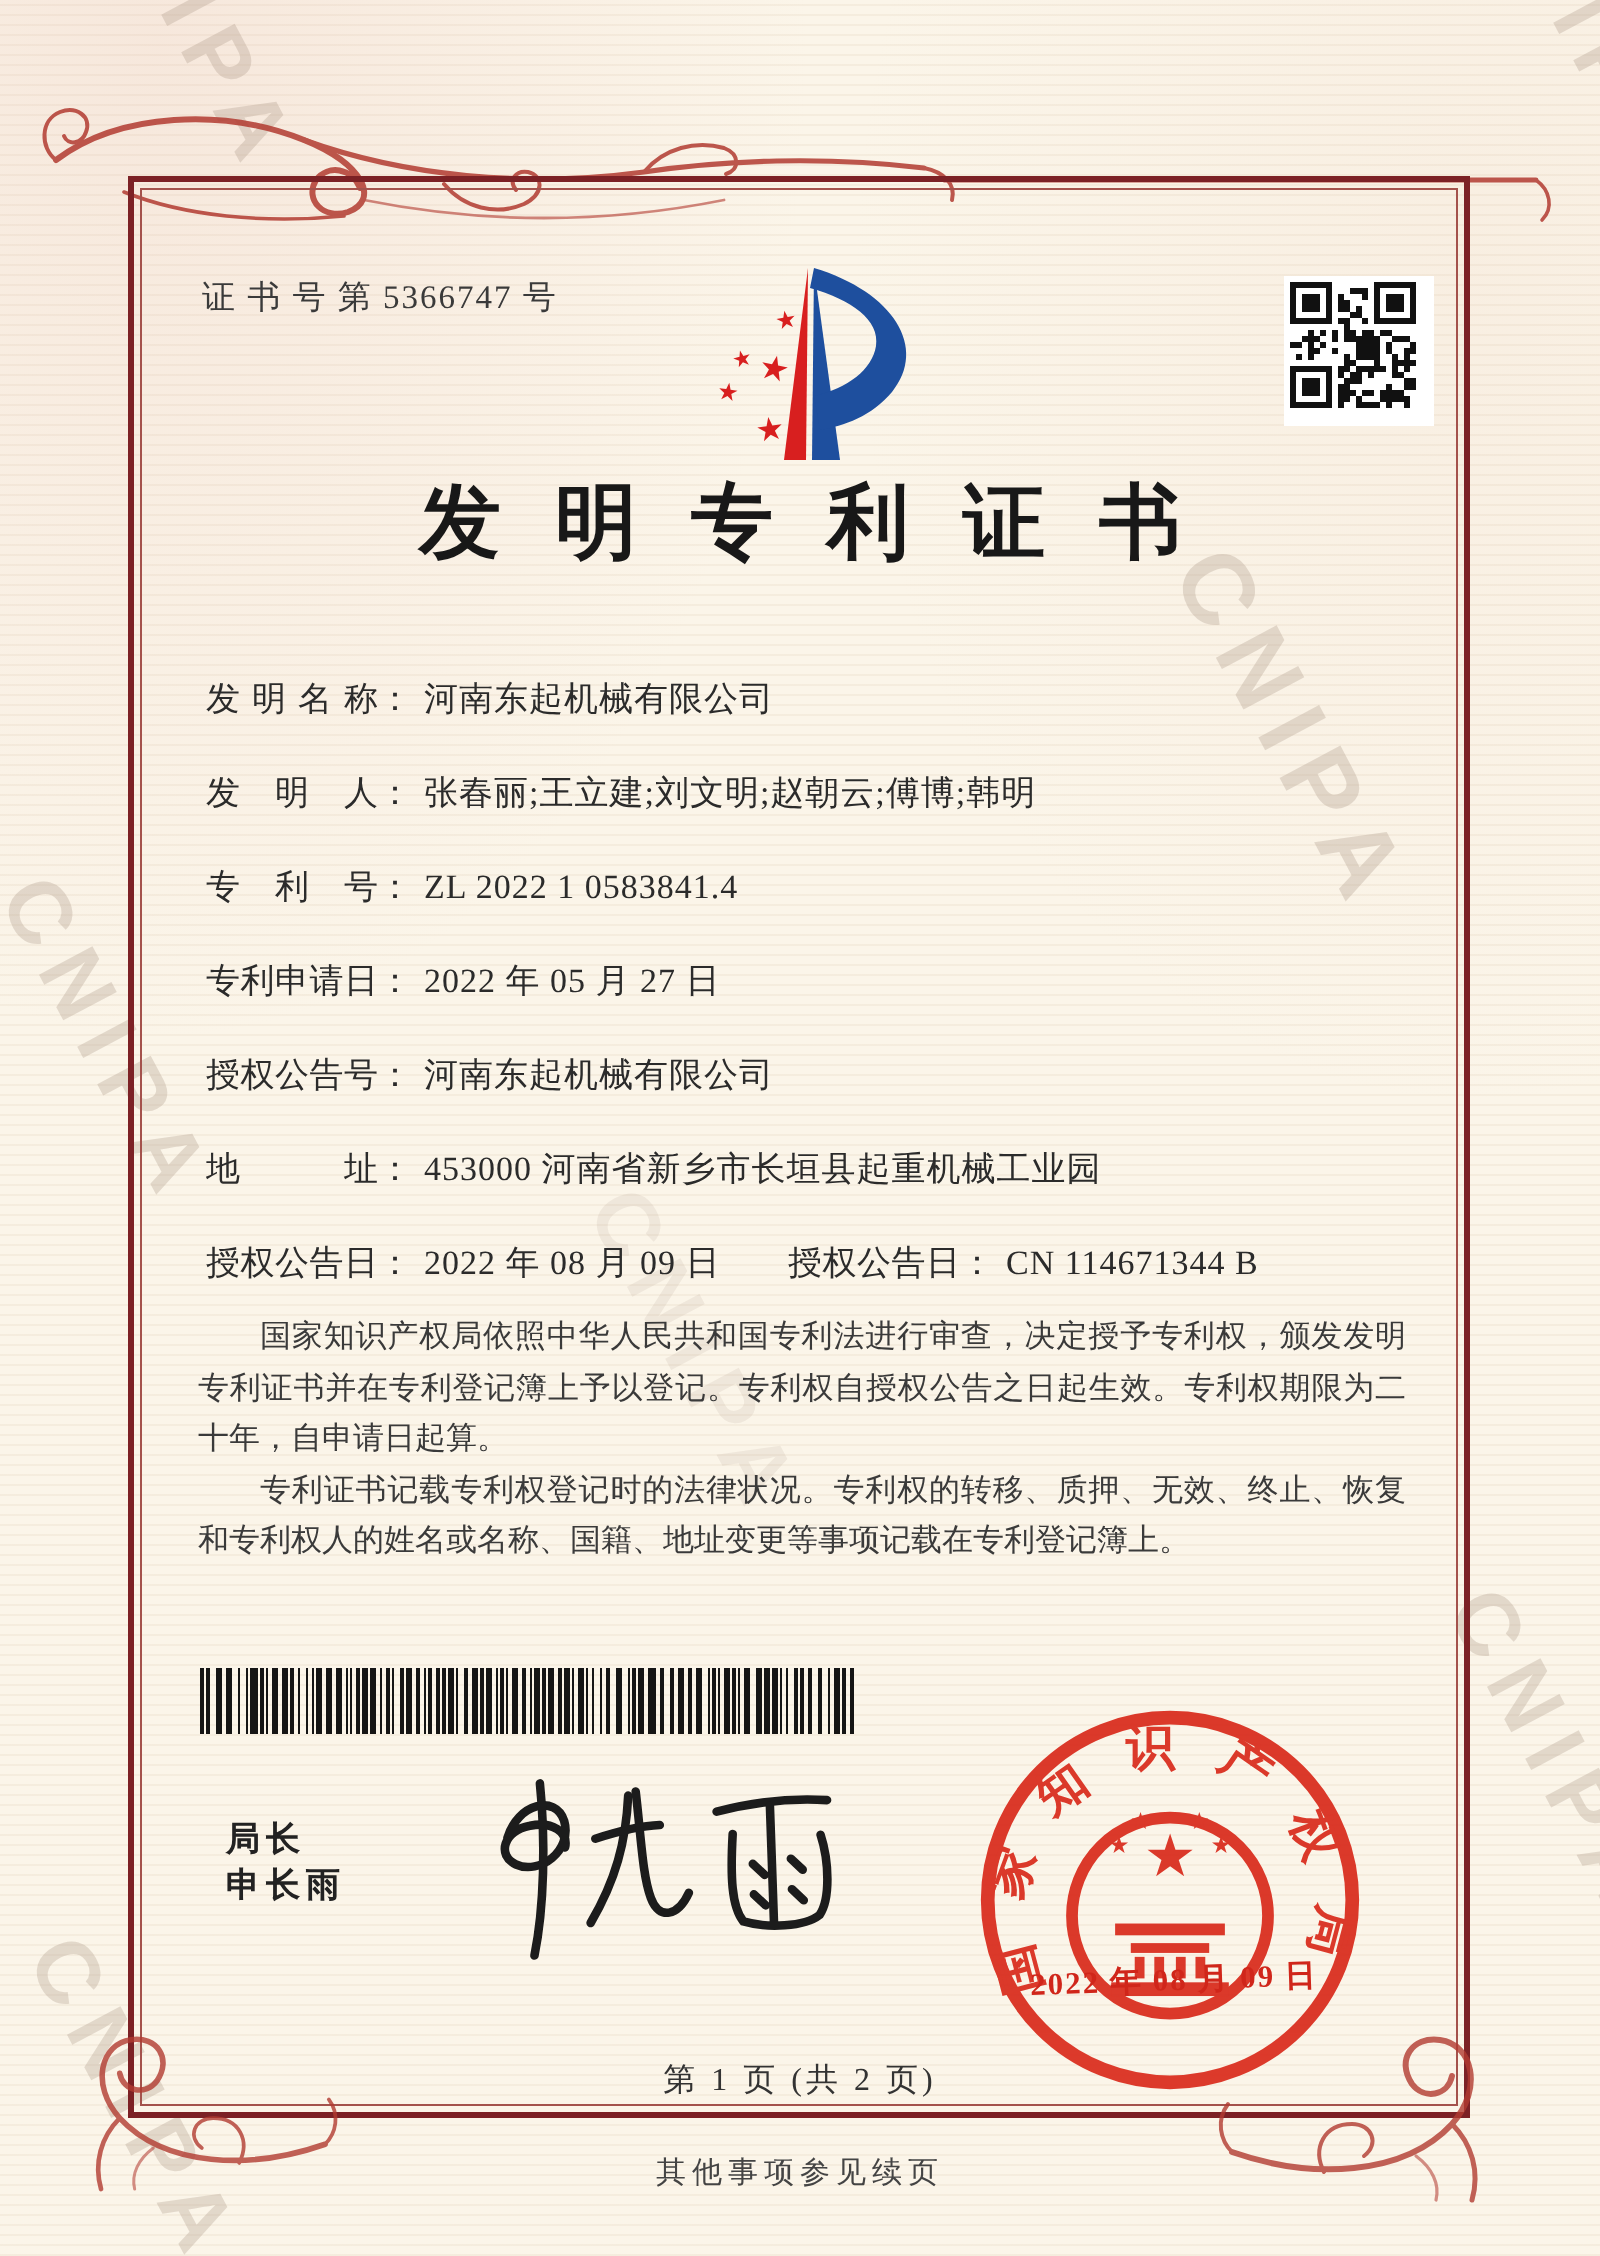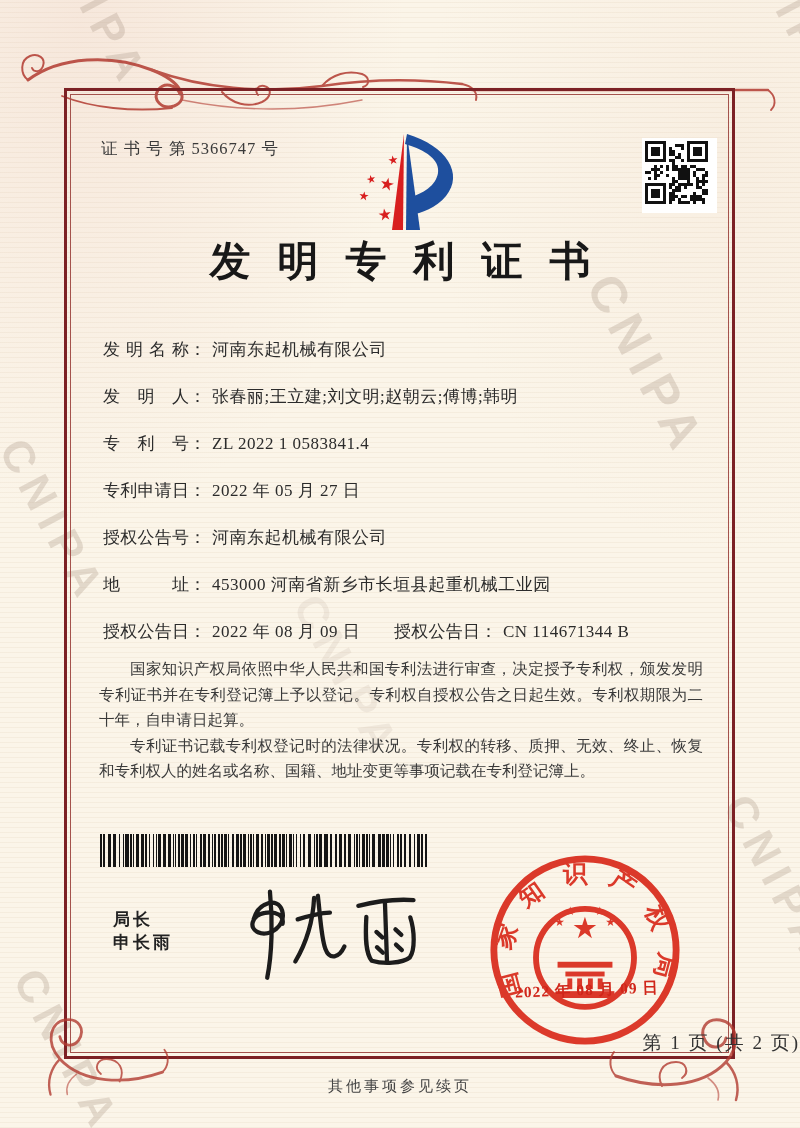--- a/index.html
+++ b/index.html
@@ -48,22 +48,22 @@
       font-family:Liberation Serif, serif;font-weight:bold;
       font-size:17px;color:#222;letter-spacing:3px;}
   .official .name{}
   .sig{position:absolute;left:225px;top:880px;transform:rotate(-2deg);}
   
   .seal{position:absolute;left:487px;top:852px;}
   .sealdate{position:absolute;left:492px;top:980px;width:190px;text-align:center;
       font-size:15.5px;font-weight:bold;color:#d0261a;letter-spacing:1px;
       transform:rotate(-2deg);z-index:6;}
   
-  .pageinfo{position:absolute;left:0;top:1030px;width:800px;text-align:right;
-      font-size:19px;color:#333;letter-spacing:2px;}
+  .pageinfo{position:absolute;left:0;top:1030px;width:800px;text-align:center;
+      font-size:16px;color:#333;letter-spacing:2px;}
   .contnote{position:absolute;left:0;top:1077px;width:800px;text-align:center;
       font-size:15px;color:#444;letter-spacing:3px;}
   svg{display:block;}
 </style>
 </head>
 <body>
 
 <div class="paper">
 
   <span class="wm" style="left:6px;top:-20px">CNIPA</span>

